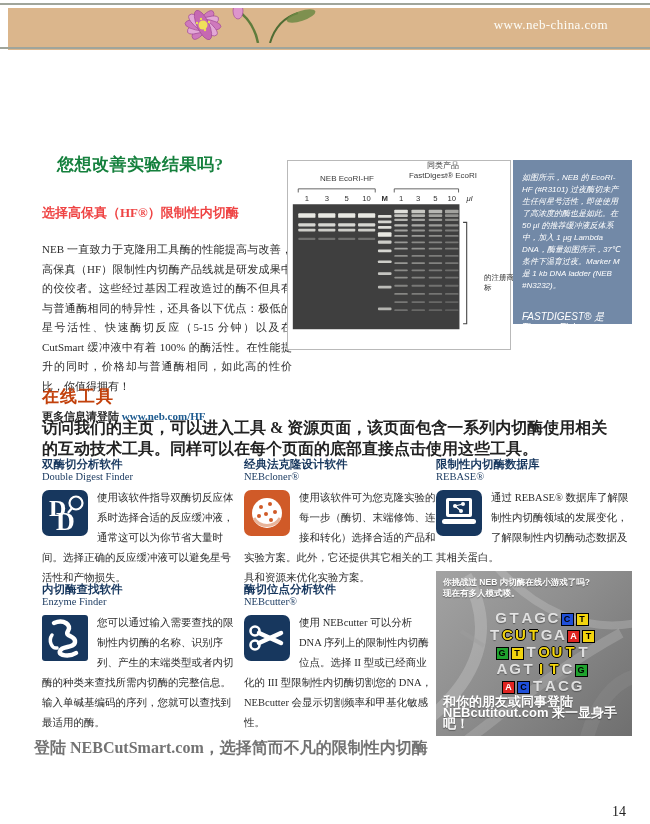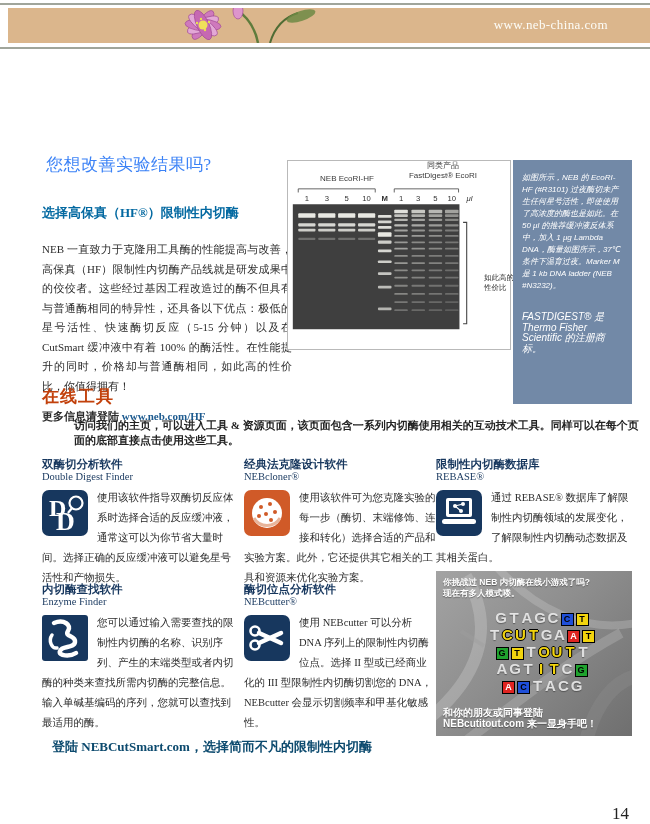--- a/index.html
+++ b/index.html
@@ -2,86 +2,86 @@
 <html><head>
 <meta charset="utf-8">
 <style>
   html,body{margin:0;padding:0;background:#fff;}
   #page{position:relative;width:650px;height:824px;background:#ffffff;overflow:hidden;
         font-family:"Liberation Serif","DejaVu Serif",serif;color:#2b2b2b;}
   .abs{position:absolute;}
 
   
   .rule{position:absolute;left:0;right:0;height:2px;background:#a0a59b;}
-  #band{position:absolute;top:8px;left:8px;right:0;height:35px;background:#dbb68c;overflow:hidden;}
+  #band{position:absolute;top:8px;left:8px;right:0;height:42px;background:#dbb68c;overflow:hidden;}
   #site-url{position:absolute;right:42px;top:9px;font-size:13px;color:#fdfdf8;letter-spacing:.4px;}
   #flower{position:absolute;left:100px;top:0;}
 
   
   #intro{left:42px;top:153px;width:250px;}
-  #hf-title{font-size:17px;font-weight:normal;color:#3b82f6;margin:0 0 28px 4px;letter-spacing:.5px;}
-  #hf-sub{font-size:13px;font-weight:bold;color:#0369a1;margin:0 0 18px 0;}
+  #hf-title{font-size:17px;font-weight:bold;color:#15803d;margin:0 0 28px 15px;letter-spacing:.5px;}
+  #hf-sub{font-size:13px;font-weight:bold;color:#ef4444;margin:0 0 18px 0;}
   #hf-body{font-size:11px;line-height:19.5px;text-align:justify;margin:0;}
   #hf-more{font-size:11px;font-weight:bold;margin-top:13px;}
   #hf-more a, .lnk{color:#1c5a8f;text-decoration:none;font-weight:bold;}
 
   
   #fig-panel{left:287px;top:160px;width:222px;height:188px;background:#fff;border:1px solid #b9b9b9;}
   .gel-label{position:absolute;font-family:"Liberation Sans","DejaVu Sans",sans-serif;
              font-size:8px;color:#3a3a3a;text-align:center;line-height:9.5px;}
   #g1-label{left:16px;top:13px;width:86px;}
   #g2-label{left:116px;top:0;width:78px;}
   #gel-svg{position:absolute;left:3px;top:25px;}
   #gel-annotation{position:absolute;left:196px;top:112px;width:30px;
       font-family:"Liberation Sans","DejaVu Sans",sans-serif;font-size:7.5px;line-height:10px;color:#333;}
 
   
-  #note-box{left:513px;top:160px;width:119px;height:244px;background:#7289a7;box-sizing:border-box;
+  #note-box{left:513px;top:160px;width:119px;height:164px;background:#7289a7;box-sizing:border-box;
             padding:12px 9px 8px 9px;color:#ffffff;
             font-family:"Liberation Sans","DejaVu Sans",sans-serif;font-style:italic;}
   #note-main{font-size:8px;line-height:12px;margin:0;}
   #note-tm{font-size:10px;line-height:10.5px;margin:20px 0 0 0;}
 
   
   #tools-title{left:42px;top:385px;font-size:17px;font-weight:bold;color:#c2410c;letter-spacing:1px;}
-  #tools-intro{left:42px;top:418px;width:575px;font-size:11px;color:#222;font-weight:bold;margin-left:32px;}
+  #tools-intro{left:42px;top:418px;width:575px;font-size:16px;color:#222;font-weight:bold;}
 
   .card{position:absolute;width:192px;}
   .card-title{font-size:11.5px;font-weight:bold;color:#17375e;line-height:14px;}
   .card-sub{font-size:10.5px;font-weight:normal;color:#17375e;margin-bottom:5px;}
   .card-text{font-size:10.5px;line-height:18px;text-align:justify;}
   .tool-icon{float:left;width:46px;height:46px;margin:3px 9px 3px 0;border-radius:7px;
              background:#17375e;display:flex;align-items:center;justify-content:center;}
   .tool-icon.orange{background:#d05a28;}
   .tool-icon.square{border-radius:3px;}
 
-  #tagline{left:52px;top:738px;font-size:13px;font-weight:bold;color:#0c4a6e;}
+  #tagline{left:34px;top:738px;font-size:16px;font-weight:bold;color:#737373;}
 
   
   #promo{left:436px;top:571px;width:196px;height:165px;overflow:hidden;color:#fff;
          background:linear-gradient(135deg,#a3a3a3 0%,#8e8e8e 45%,#6f6f6f 100%);
          font-family:"Liberation Sans","DejaVu Sans",sans-serif;}
   #promo-top{position:absolute;left:7px;top:6px;right:4px;font-size:8.5px;font-weight:bold;
              line-height:11px;text-shadow:0 1px 1px rgba(0,0,0,.4);}
-  #promo-bottom{position:absolute;left:7px;bottom:7px;right:4px;font-size:10px;font-weight:bold;
+  #promo-bottom{position:absolute;left:7px;bottom:7px;right:4px;font-size:13px;font-weight:bold;
              line-height:11px;text-shadow:0 1px 1px rgba(0,0,0,.4);}
   #puzzle{position:absolute;left:16px;right:0;top:38px;text-align:center;}
   .prow{height:16px;line-height:16px;margin:0 0 1px 0;white-space:nowrap;}
   .pl{display:inline-block;width:13px;font:bold 15px "Liberation Sans",sans-serif;
       color:rgba(245,245,245,.85);text-shadow:0 1px 1px rgba(0,0,0,.35);}
   .pb{display:inline-block;width:13px;font:bold 15px "Liberation Sans",sans-serif;color:#f2d40e;
       text-shadow:-1px 0 #000,1px 0 #000,0 -1px #000,0 1px #000;}
   .pt{display:inline-block;width:11px;height:11px;line-height:11px;margin:0 1px;border:1.5px solid #000;
       font:bold 9px "Liberation Sans",sans-serif;text-align:center;vertical-align:1px;}
   .pt-blue{background:#1f4fd8;color:#000;}
   .pt-yellow{background:#f2d40e;color:#000;}
   .pt-red{background:#e02421;color:#fff;}
   .pt-green{background:#1fa32e;color:#000;}
 
-  #page-num{left:612px;top:804px;font-size:17px;color:#222;}
+  #page-num{left:612px;top:804px;font-size:14px;color:#222;}
 </style>
 </head>
 <body>
 
 <div id="page">
 
   <div class="rule" style="top:3px"></div>
   <div id="band">
     <svg id="flower" width="240" height="35" viewBox="0 0 240 35">
       <path d="M150,35 C147,20 139,8 127,1" stroke="#5f7c3c" stroke-width="2.5" fill="none"></path>
@@ -223,21 +223,21 @@
           <rect x="170" y="84" width="15" height="2" rx="1" fill="#f2f2ec" opacity="0.31"></rect>
           <rect x="170" y="92" width="15" height="2" rx="1" fill="#f2f2ec" opacity="0.26"></rect>
           <rect x="170" y="100" width="15" height="2" rx="1" fill="#f2f2ec" opacity="0.28"></rect>
           <rect x="170" y="109" width="15" height="2" rx="1" fill="#f2f2ec" opacity="0.24"></rect>
           <rect x="170" y="118" width="15" height="2" rx="1" fill="#f2f2ec" opacity="0.25"></rect>
           <rect x="170" y="127" width="15" height="2" rx="1" fill="#f2f2ec" opacity="0.20"></rect>
           <rect x="170" y="136" width="15" height="2" rx="1" fill="#f2f2ec" opacity="0.17"></rect>
         </g>
       <path d="M190,40 h4 v112 h-4" stroke="#444" stroke-width="1.2" fill="none"></path>
     </svg>
-    <div id="gel-annotation">如此高的性价比</div>
+    <div id="gel-annotation">的注册商标</div>
   </div>
 
   <div id="note-box" class="abs">
     <p id="note-main">如图所示，NEB 的 EcoRI-HF (#R3101) 过夜酶切未产生任何星号活性，即使使用了高浓度的酶也是如此。在 50 μl 的推荐缓冲液反体系中，加入 1 μg Lambda DNA，酶量如图所示，37℃ 条件下温育过夜。Marker M 是 1 kb DNA ladder (NEB #N3232)。</p>
     <p id="note-tm">FASTDIGEST® 是 Thermo Fisher Scientific 的注册商标。</p>
   </div>
 
   <div id="tools-title" class="abs">在线工具</div>
   <div id="tools-intro" class="abs">访问我们的主页，可以进入工具 &amp; 资源页面，该页面包含一系列内切酶使用相关的互动技术工具。同样可以在每个页面的底部直接点击使用这些工具。</div>
 

